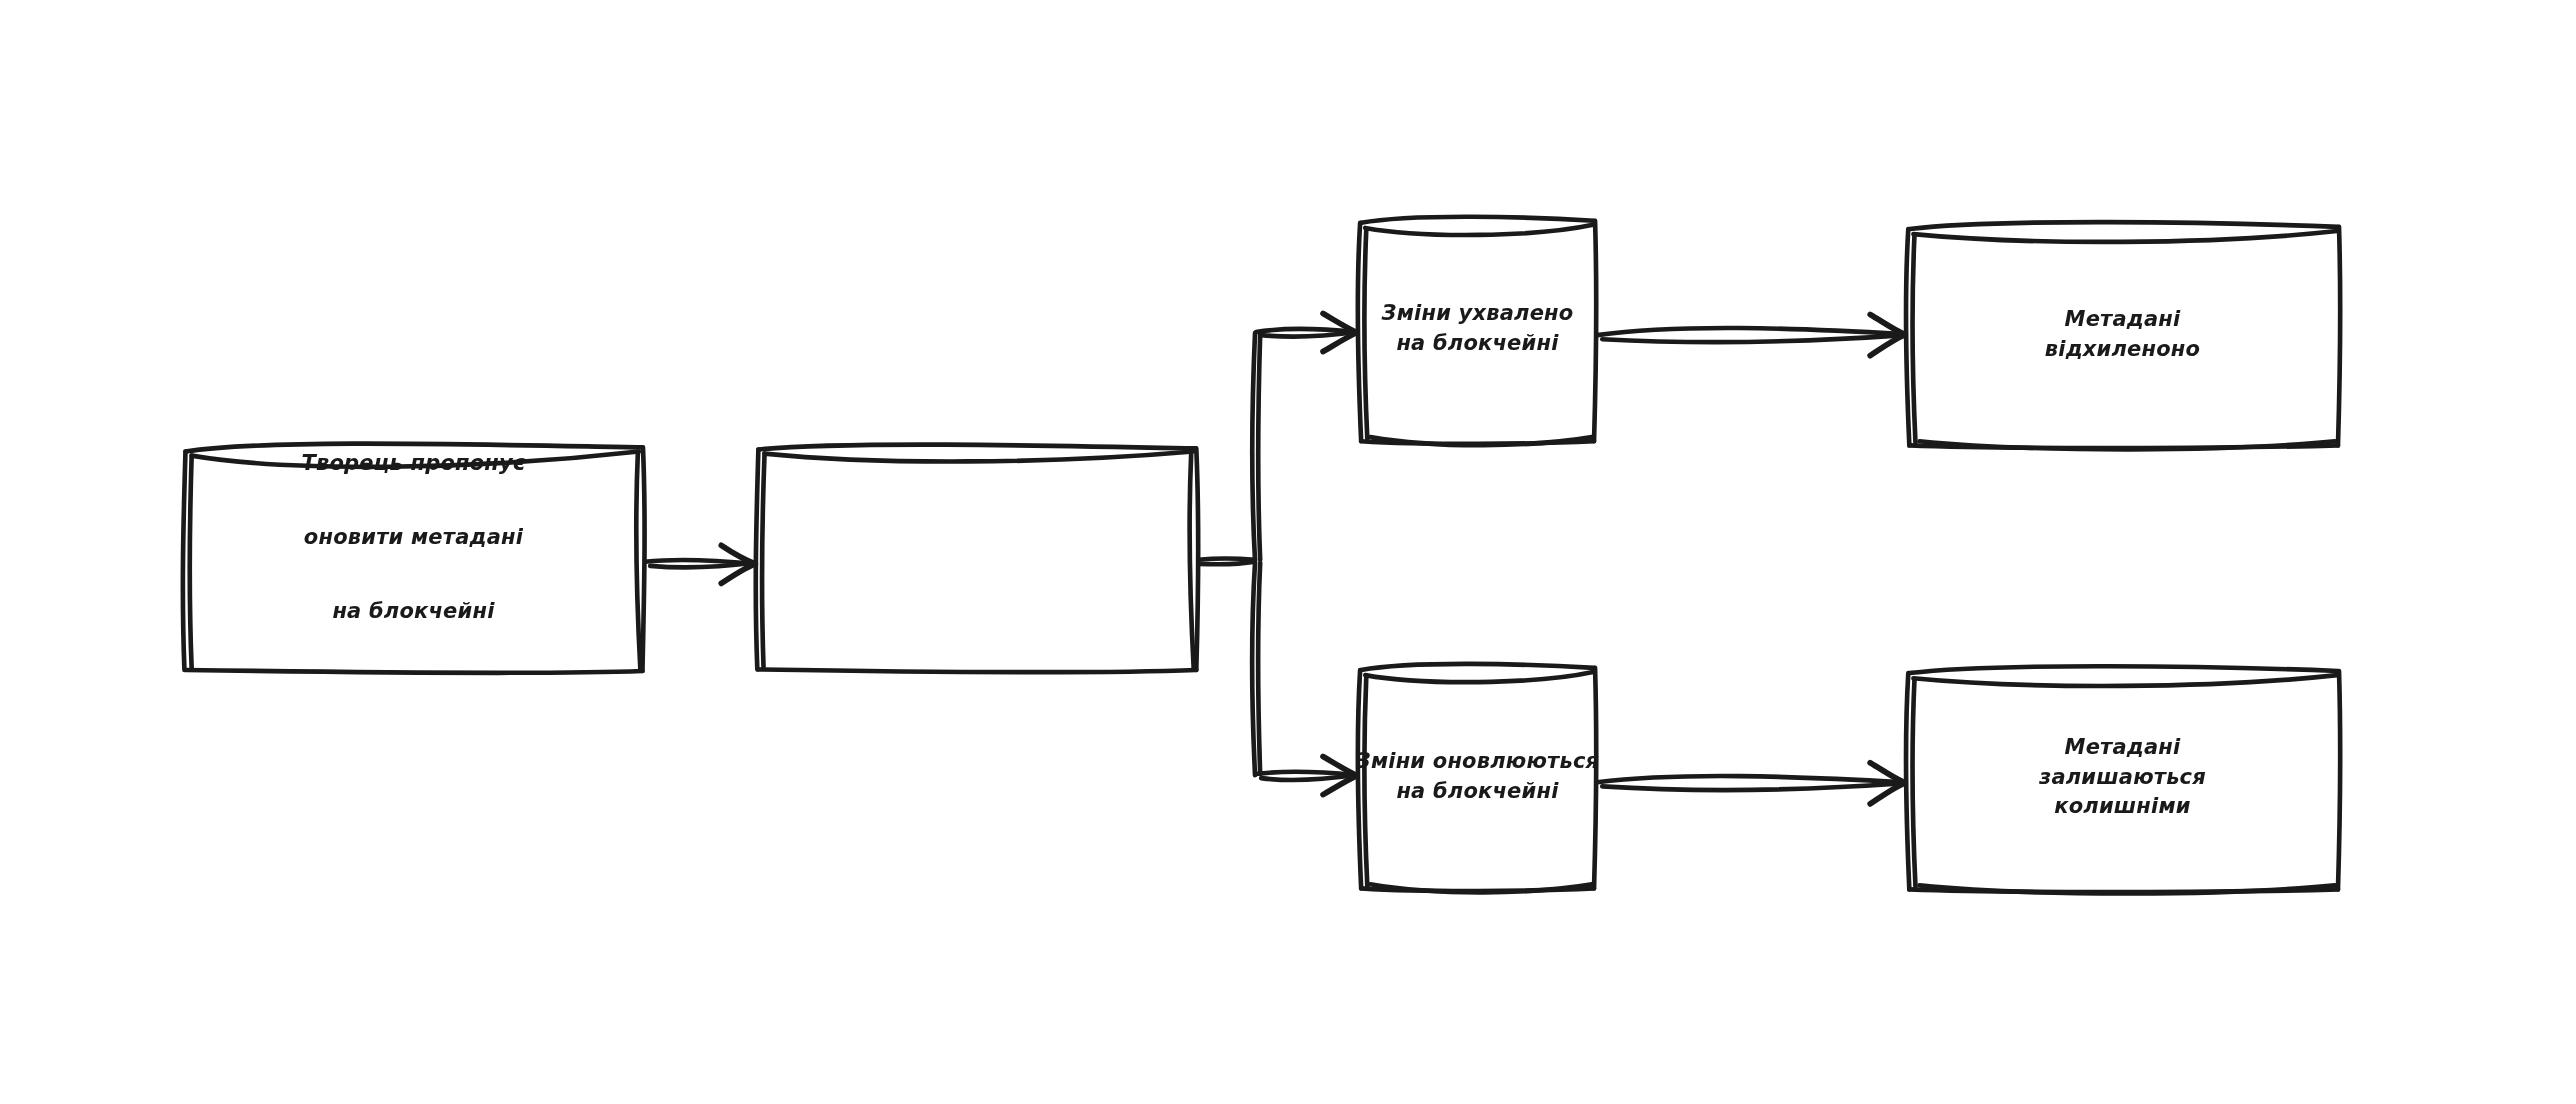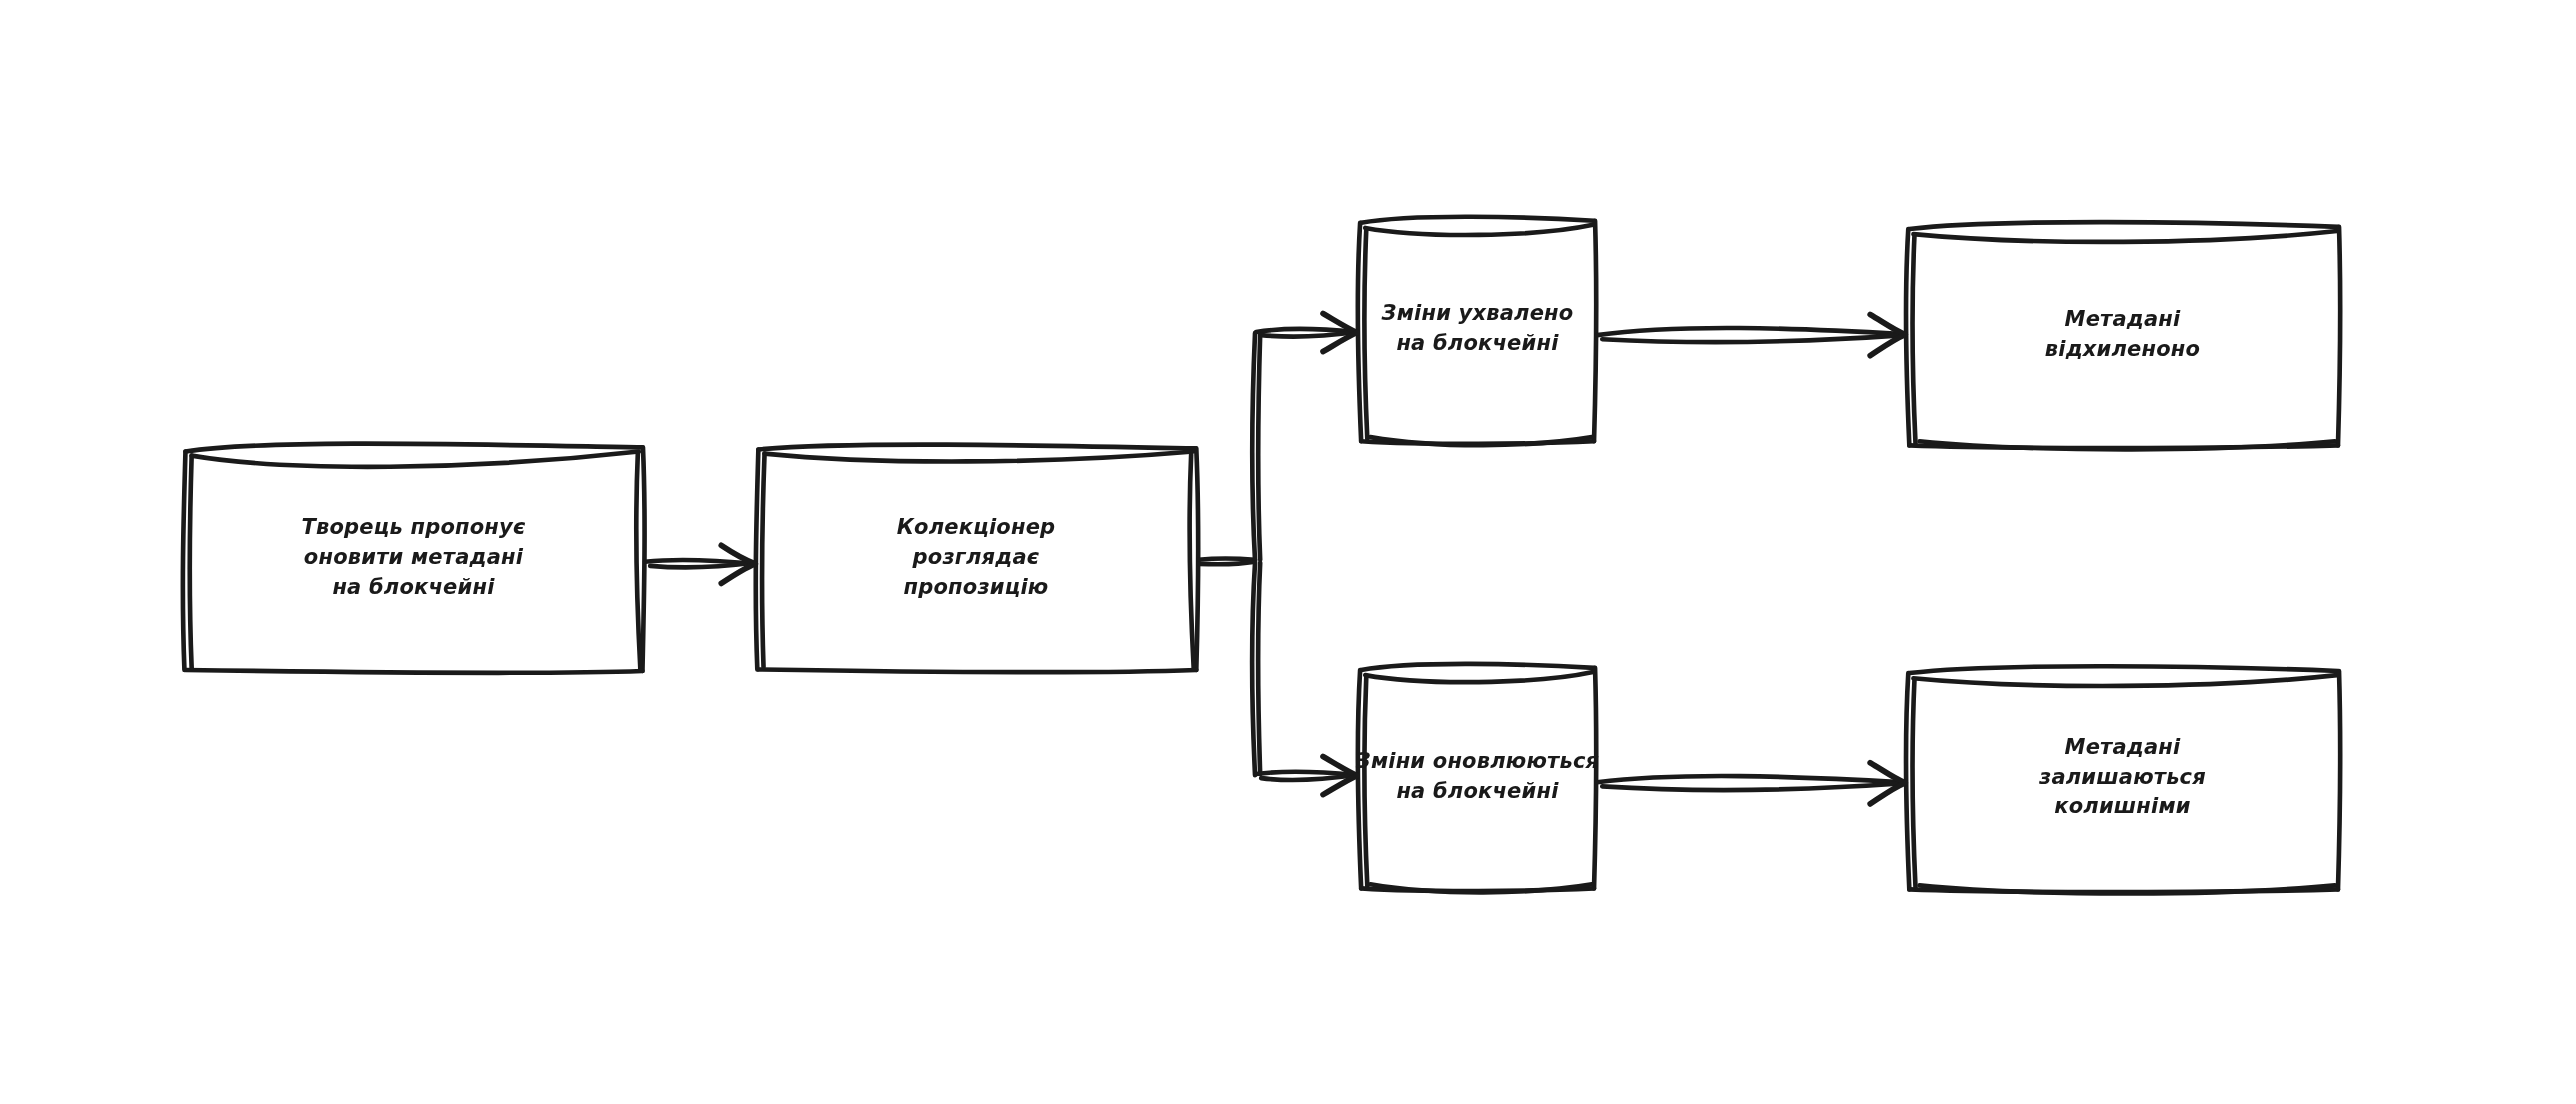--- a/index.html
+++ b/index.html
@@ -155,31 +155,26 @@
       <g>
         <path d="M3100 1518 C 3260 1498, 3480 1506, 3694 1518"></path>
         <path d="M3110 1526 C 3300 1538, 3500 1534, 3696 1520"></path>
         <path d="M3630 1480 C 3654 1494, 3676 1510, 3698 1519" stroke-width="11"></path>
         <path d="M3630 1560 C 3654 1544, 3676 1528, 3698 1519" stroke-width="11"></path>
       </g>
 
     </g>
   </svg>
 
-  <div class="node-label" style="left:183px; top:444px; width:461px; height:228px;">
+  <div class="node-label" style="left:183px; top:424px; width:461px; height:228px;gap:44px;">
     <span>Творець пропонує</span>
     <span>оновити метадані</span>
     <span>на блокчейні</span>
   </div>
 
-  <div class="node-label" style="left:756px; top:444px; width:440px; height:228px;">
-    <span>Колекціонер</span>
-    <span>розглядає</span>
-    <span>пропозицію</span>
-  </div>
 
   <div class="node-label" style="left:1359px; top:216px; width:237px; height:225px;">
     <span>Зміни ухвалено</span>
     <span>на блокчейні</span>
   </div>
 
   <div class="node-label" style="left:1906px; top:223px; width:433px; height:223px;">
     <span>Метадані</span>
     <span>відхиленоно</span>
   </div>

